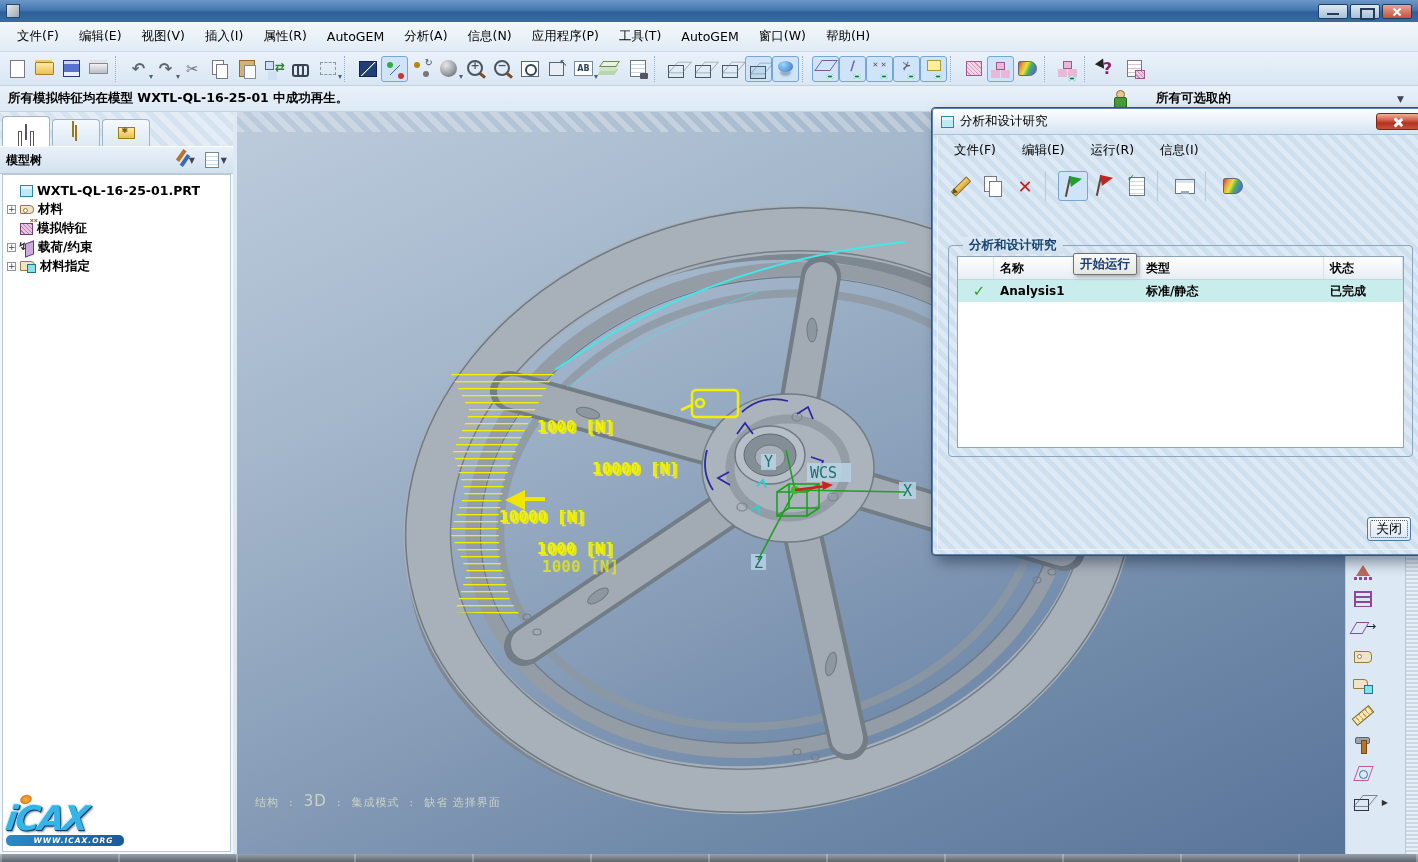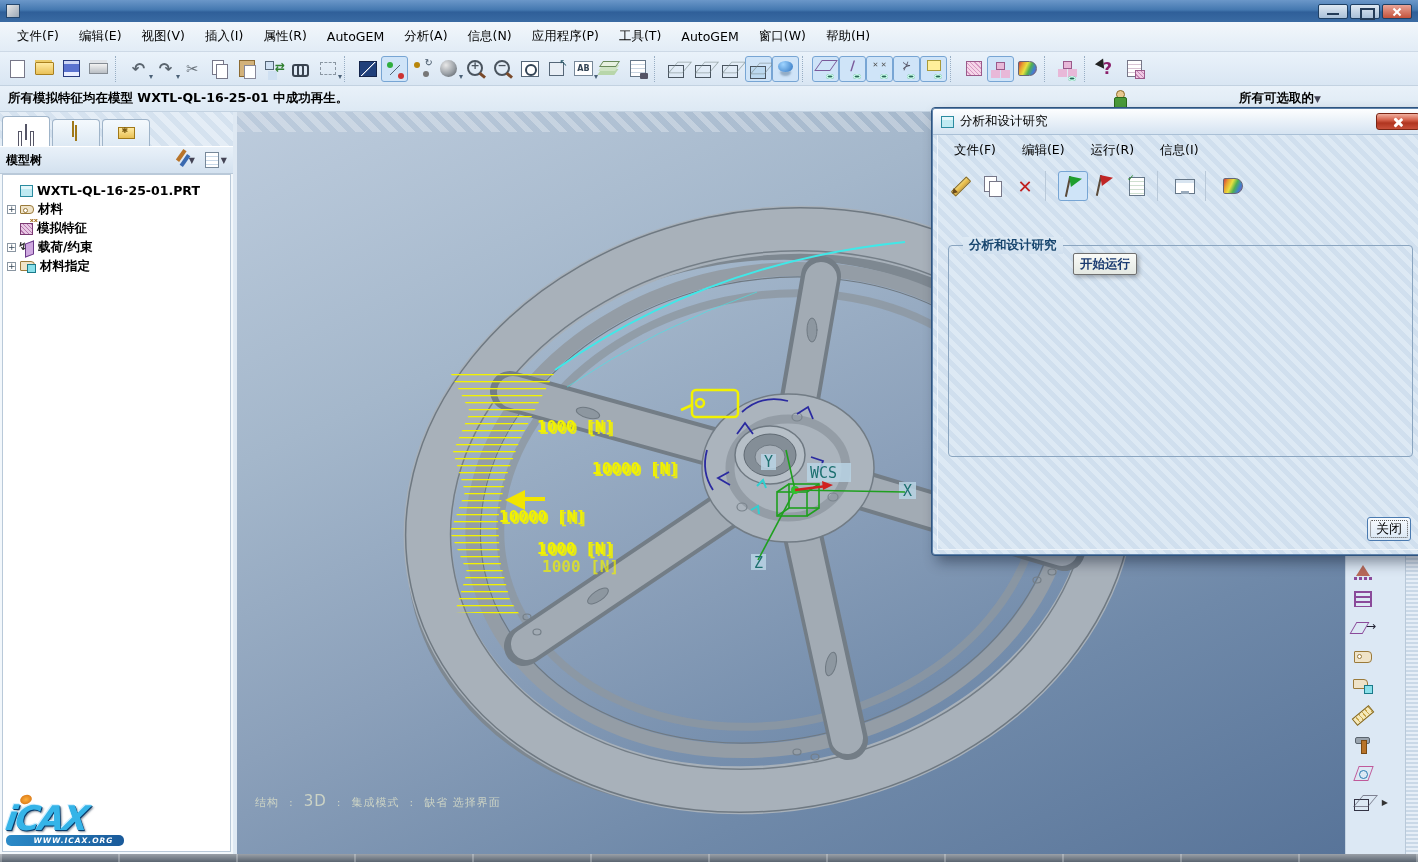--- a/index.html
+++ b/index.html
@@ -86,21 +86,21 @@
   .i-helpq::after { content:""; position:absolute; left:4px; top:4px; border:5px solid transparent; border-top:9px solid #222; transform:rotate(-35deg); }
   .i-mapper::before { content:""; width:13px; height:15px; background:repeating-linear-gradient(#fff 0 3px,#d8c4d4 3px 4px); border:1px solid #778; }
   .i-mapper::after { content:""; position:absolute; right:3px; bottom:3px; width:8px; height:7px; background:repeating-linear-gradient(45deg,#f0c8e4 0 2px,#c488b4 2px 3px); border:1px solid #9a5a8a; }
 
   
   .msgbar { height:26px; display:flex; align-items:center; padding:0 8px;
     background:linear-gradient(#e9f1f9,#dde9f4); border-bottom:1px solid #c3d2e1; font-weight:bold; font-size:12.5px; }
   .person-icon { width:13px; height:18px; margin-left:auto; position:relative; }
   .person-icon::before { content:""; position:absolute; left:3px; top:0; width:7px; height:7px; border-radius:50%; background:#e8c890; border:1px solid #8a6a2a; }
   .person-icon::after { content:""; position:absolute; left:1px; bottom:0; width:11px; height:9px; background:#4a9a3a; border:1px solid #2a6a1a; border-radius:2px 2px 0 0; }
-  .sel-filter { width:260px; margin-left:24px; display:flex; align-items:center; justify-content:center; font-weight:bold; padding:2px 6px; }
+  .sel-filter { width:260px; margin-left:24px; display:flex; align-items:center; justify-content:space-between; font-weight:bold; padding:2px 6px; }
   .sel-filter .arrow { font-size:9px; color:#445; }
 
   
   .main { position:relative; height:742px; display:flex; background:#8fa5bf; }
 
   
   .left-panel { width:237px; flex:0 0 237px; background:#f2f7fb; display:flex; flex-direction:column; border-right:4px solid #dfe9f3; }
   .panel-tabs { height:34px; background:repeating-linear-gradient(45deg,#e4edf6 0 6px,#d5e2ef 6px 12px); display:flex; align-items:flex-end; padding:3px 2px 0 2px; gap:2px; }
   .ptab { width:48px; height:27px; border:1px solid #9fb4c9; border-bottom:none; border-radius:4px 4px 0 0; background:linear-gradient(#f4f9fd,#dde9f4); display:flex; align-items:center; justify-content:center; }
   .ptab.active { background:#fff; height:30px; }
@@ -557,20 +557,34 @@
           <div class="dtb flagpole d-flag-r"></div>
           <div class="dtb d-status"></div>
           <div class="dsep"></div>
           <div class="dtb d-display"></div>
           <div class="dsep"></div>
           <div class="dtb d-result"></div>
         </div>
 
         <div class="groupbox gb-studies">
           <span class="gb-label">分析和设计研究</span>
+          <div class="studies-table">
+            <div class="st-header">
+              <div></div>
+              <div>名称</div>
+              <div>类型</div>
+              <div>状态</div>
+            </div>
+            <div class="st-row">
+              <div class="check">✓</div>
+              <div>Analysis1</div>
+              <div>标准/静态</div>
+              <div>已完成</div>
+            </div>
+          </div>
         </div>
 
         <div class="tooltip">开始运行</div>
 
 
         <div class="close-btn">关闭</div>
       </div>
     </div>
 
     <div class="watermark">

